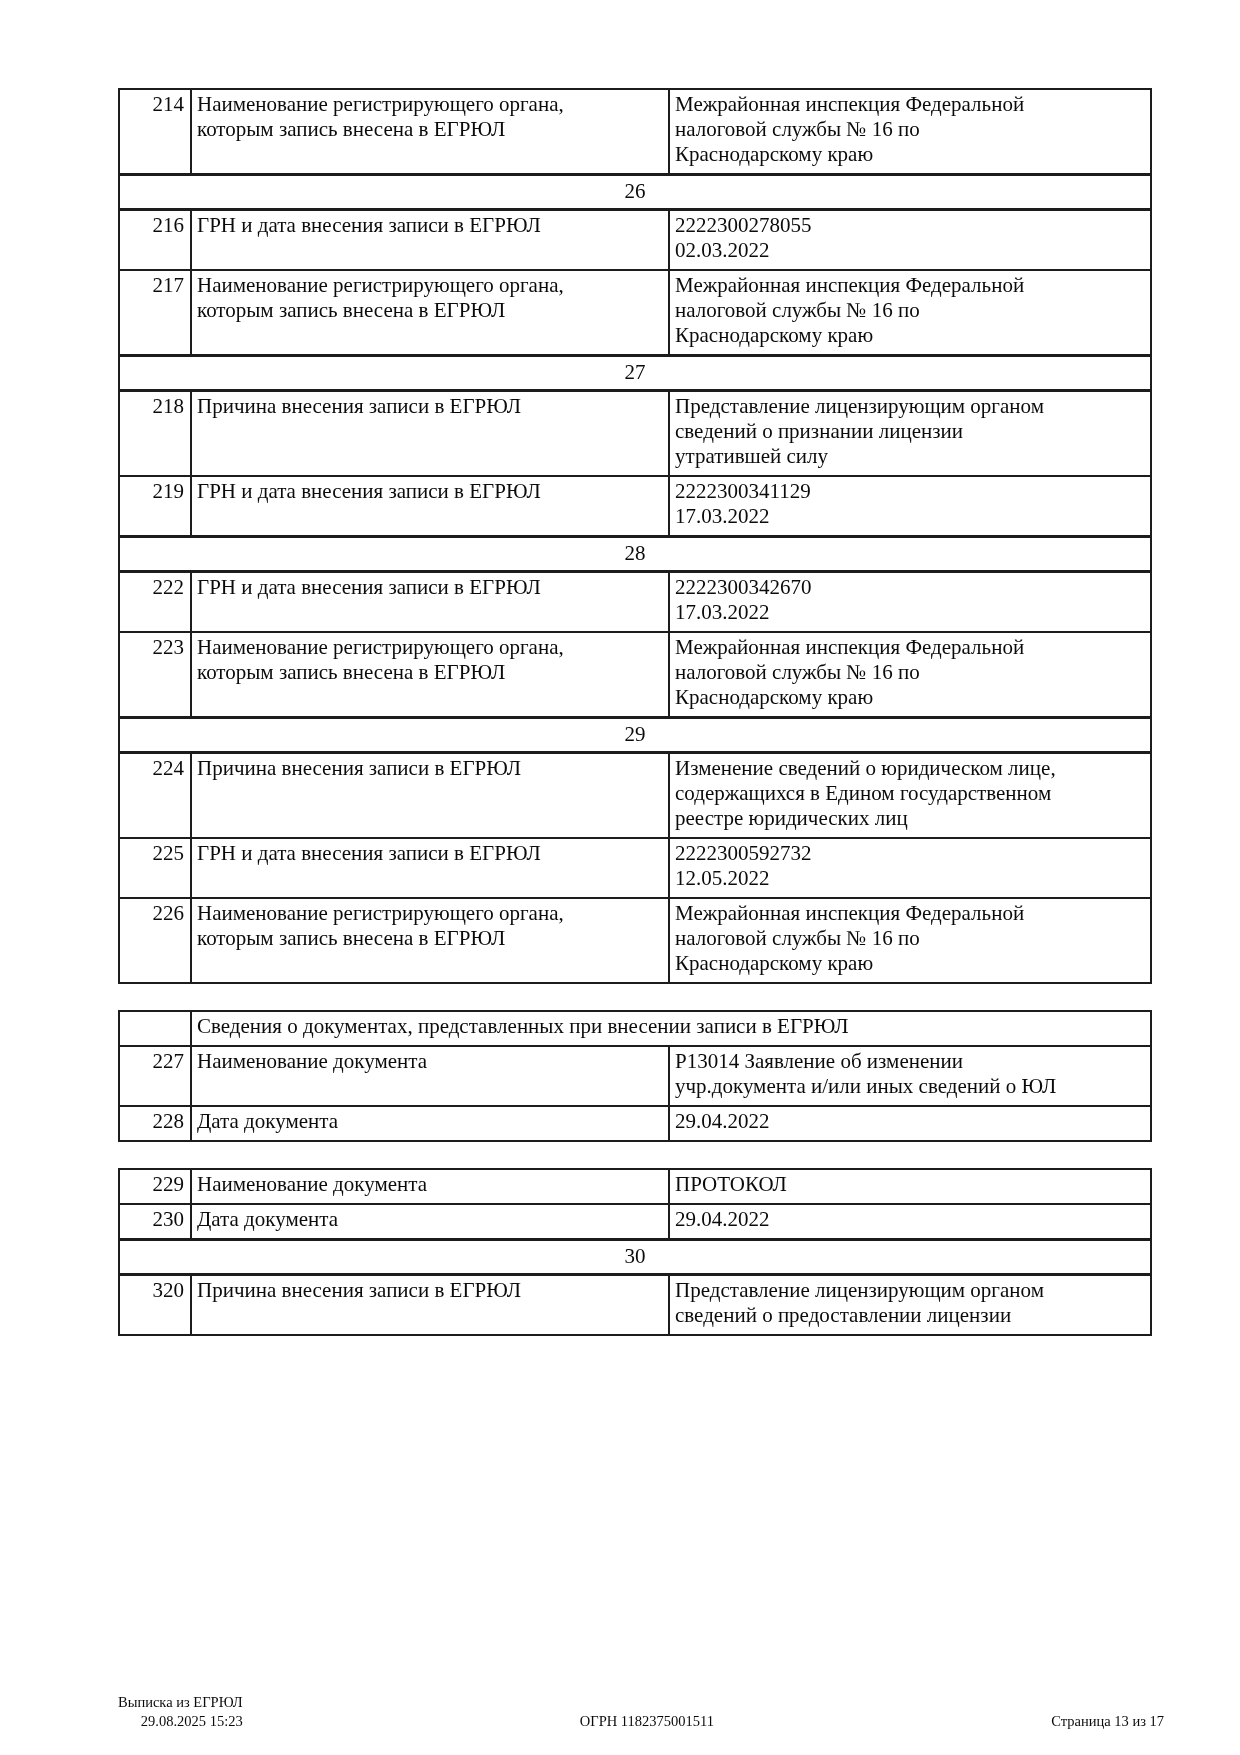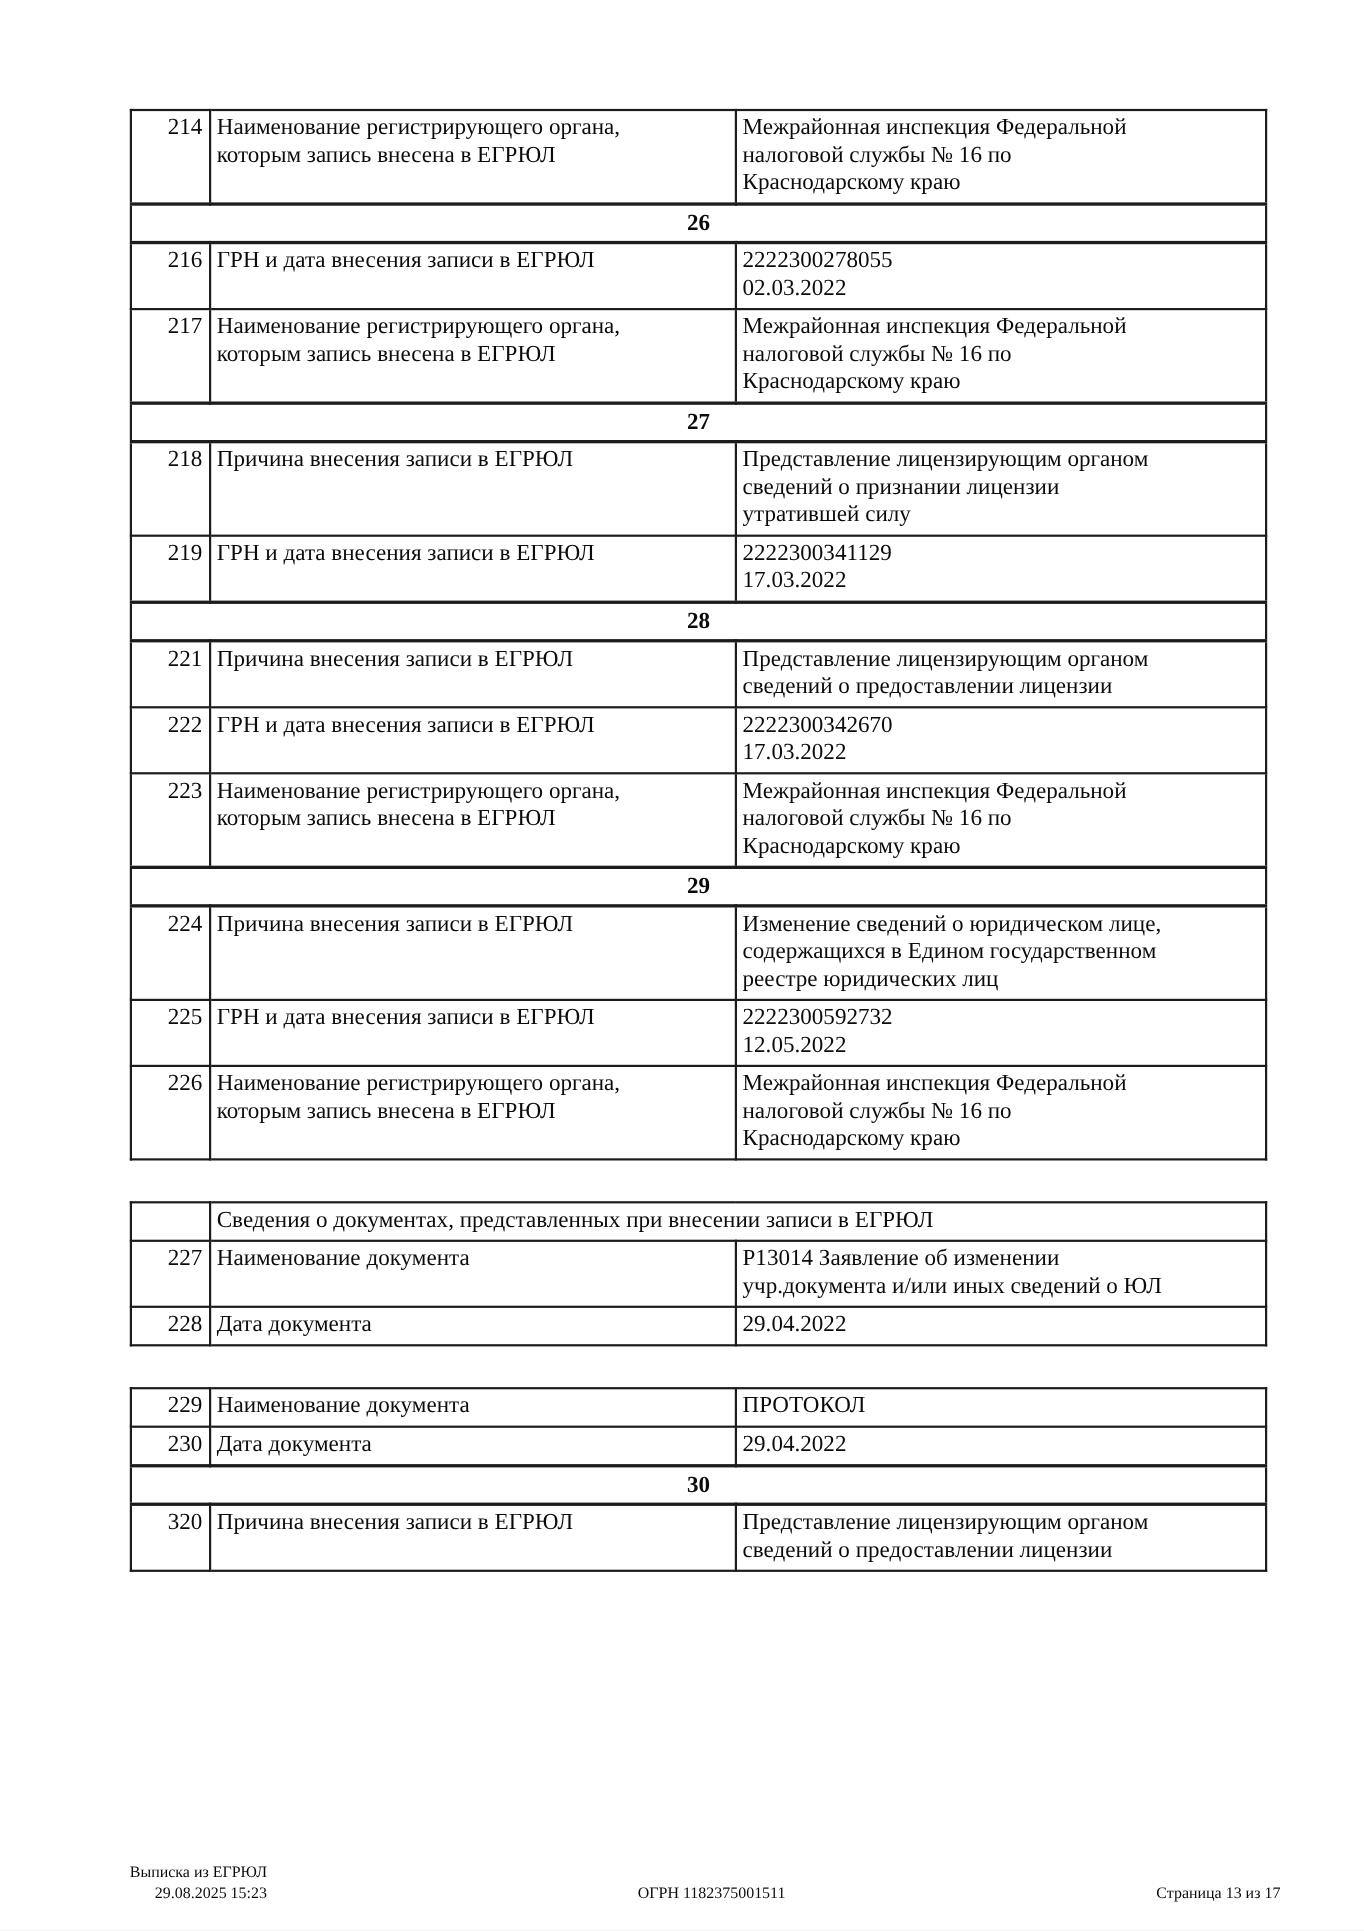--- a/index.html
+++ b/index.html
@@ -2,29 +2,29 @@
 <html><head>
 <meta charset="utf-8">
 <style>
   html,body { margin:0; padding:0; background:#e8e8e8; }
   .page {
     position:relative; width:1240px; height:1755px; background:#ffffff;
     font-family:"Liberation Serif", serif; color:#0b0b0b; overflow:hidden;
     margin:0 auto;
   }
   .doc { position:absolute; left:118px; top:88px; width:1032px; }
-  table.egrul { border-collapse:collapse; width:1032px; table-layout:fixed;margin-top:11px; }
+  table.egrul { border-collapse:collapse; width:1032px; table-layout:fixed; }
   table.egrul td {
     border:2px solid #1c1c1c; vertical-align:top;
     font-size:21px; line-height:25px; padding:2px 6px 6px 5px;
   }
   td.num { text-align:right; padding-right:15px; }
   td.lbl, td.val { white-space:pre-line; }
   tr.section-row td {
-    text-align:center; font-weight:bold; padding:3px 0 4px 0;
+    text-align:center; font-weight:normal; padding:3px 0 4px 0;
     border-top-width:3px; border-bottom-width:3px;
   }
   td.subhdr { padding-top:3px; padding-bottom:6px; }
   .t-first td { border-top-width:3px; }
   .gap { height:26px; }
   .footer {
     position:absolute; left:118px; top:1693px; width:1046px;
     display:flex; justify-content:space-between; align-items:flex-end;
     font-size:14.5px; line-height:19px;
   }
@@ -81,26 +81,20 @@
 утратившей силу</td>
         </tr>
         <tr>
           <td class="num">219</td>
           <td class="lbl">ГРН и дата внесения записи в ЕГРЮЛ</td>
           <td class="val">2222300341129
 17.03.2022</td>
         </tr>
         <tr class="section-row">
           <td colspan="3">28</td>
-        </tr>
-        <tr>
-          <td class="num">221</td>
-          <td class="lbl">Причина внесения записи в ЕГРЮЛ</td>
-          <td class="val">Представление лицензирующим органом
-сведений о предоставлении лицензии</td>
         </tr>
         <tr>
           <td class="num">222</td>
           <td class="lbl">ГРН и дата внесения записи в ЕГРЮЛ</td>
           <td class="val">2222300342670
 17.03.2022</td>
         </tr>
         <tr>
           <td class="num">223</td>
           <td class="lbl">Наименование регистрирующего органа,

